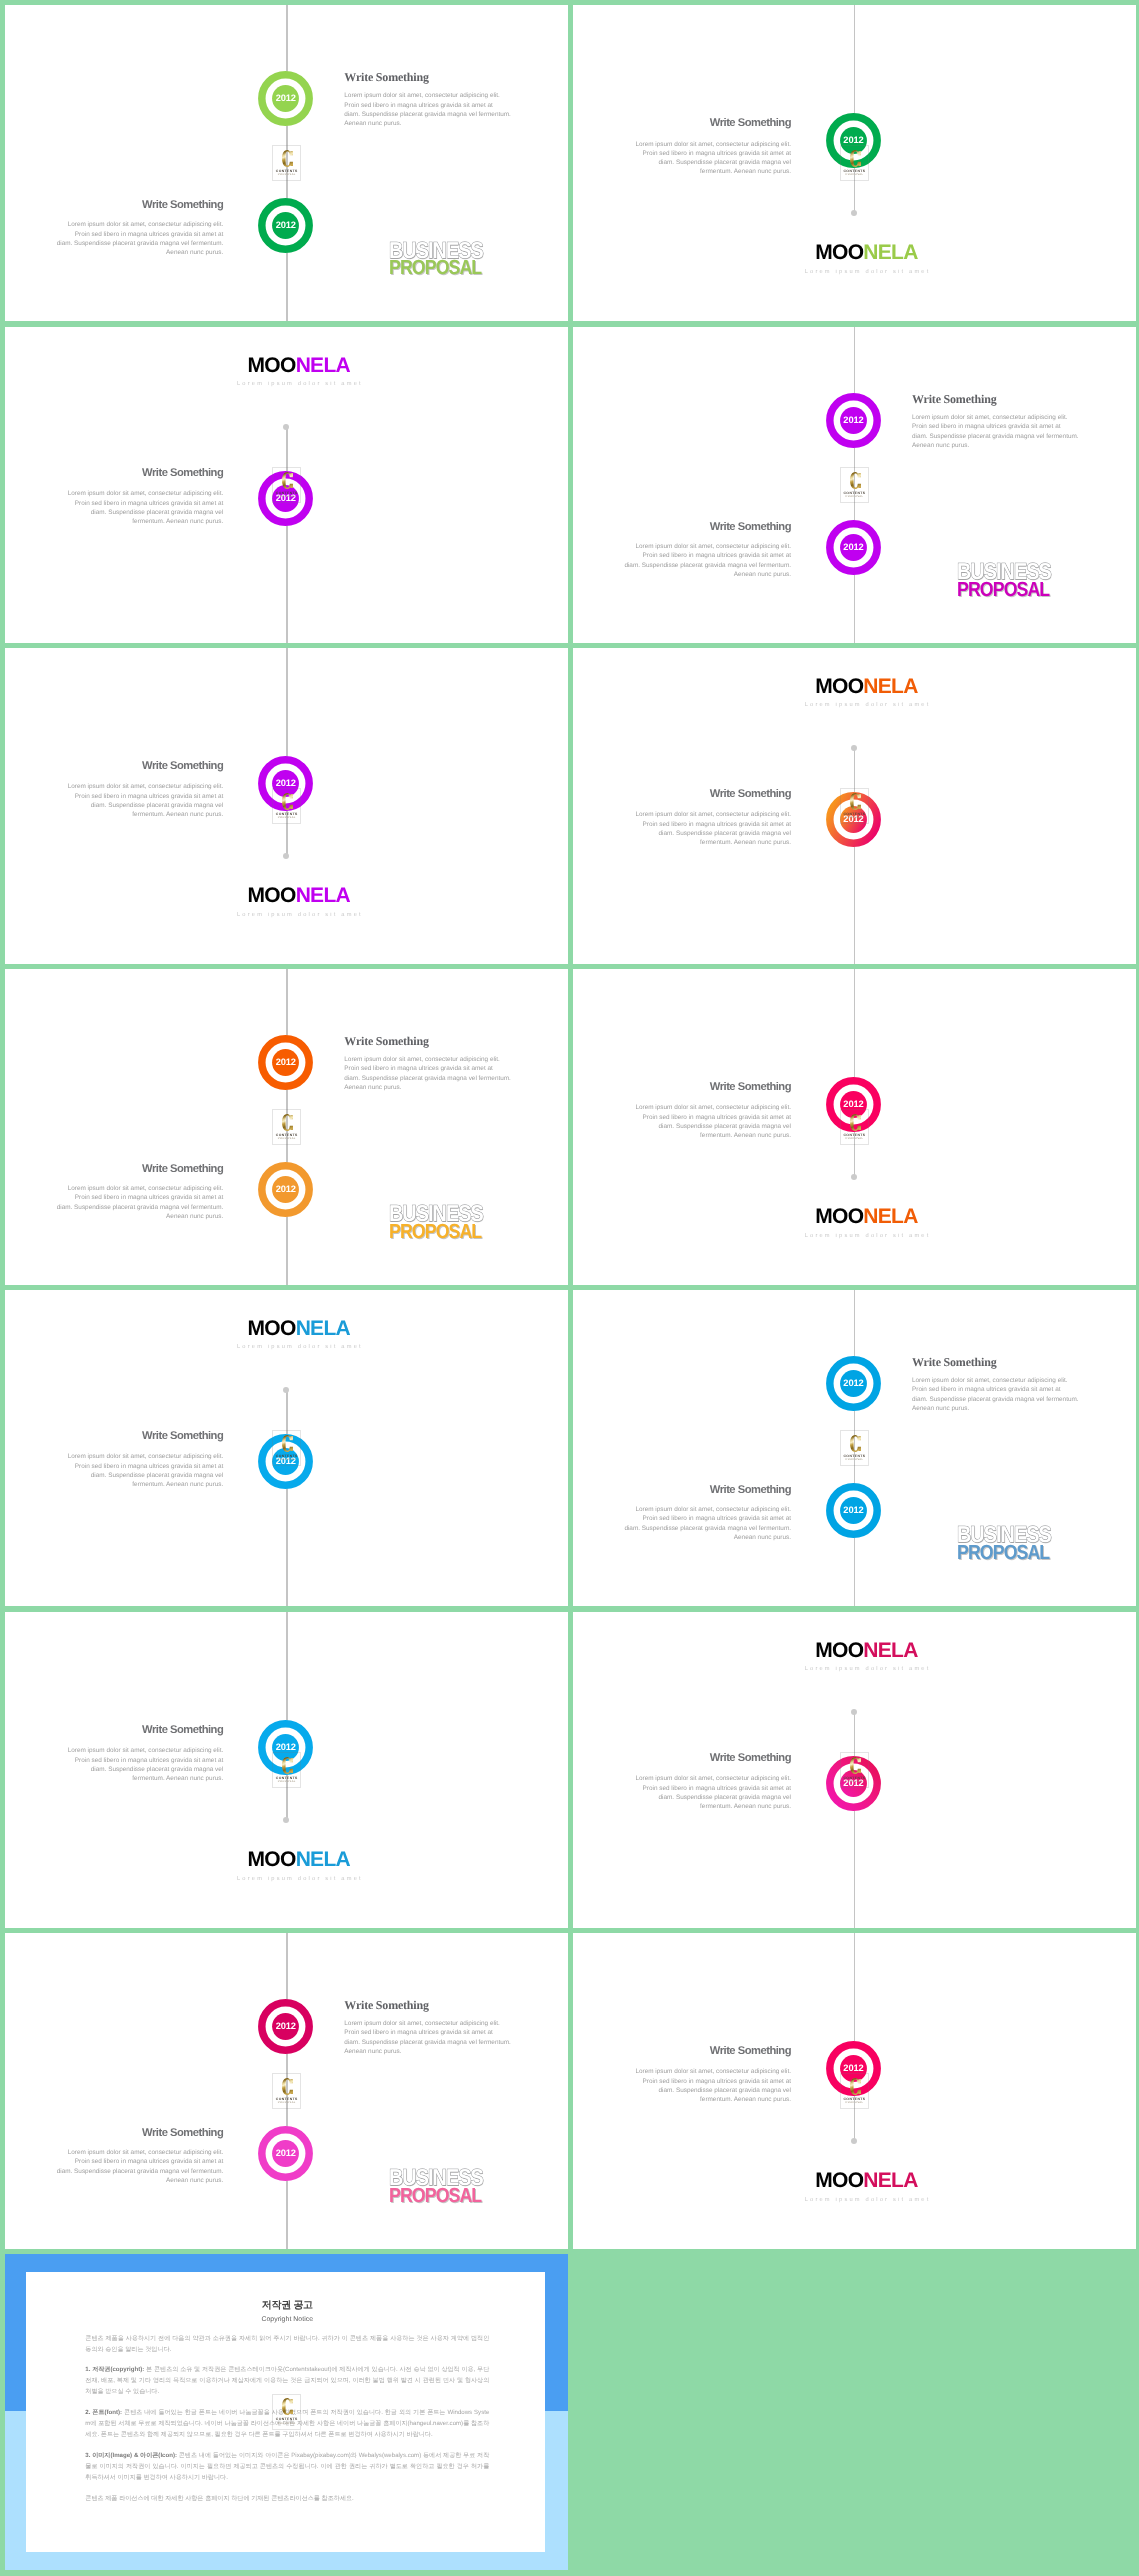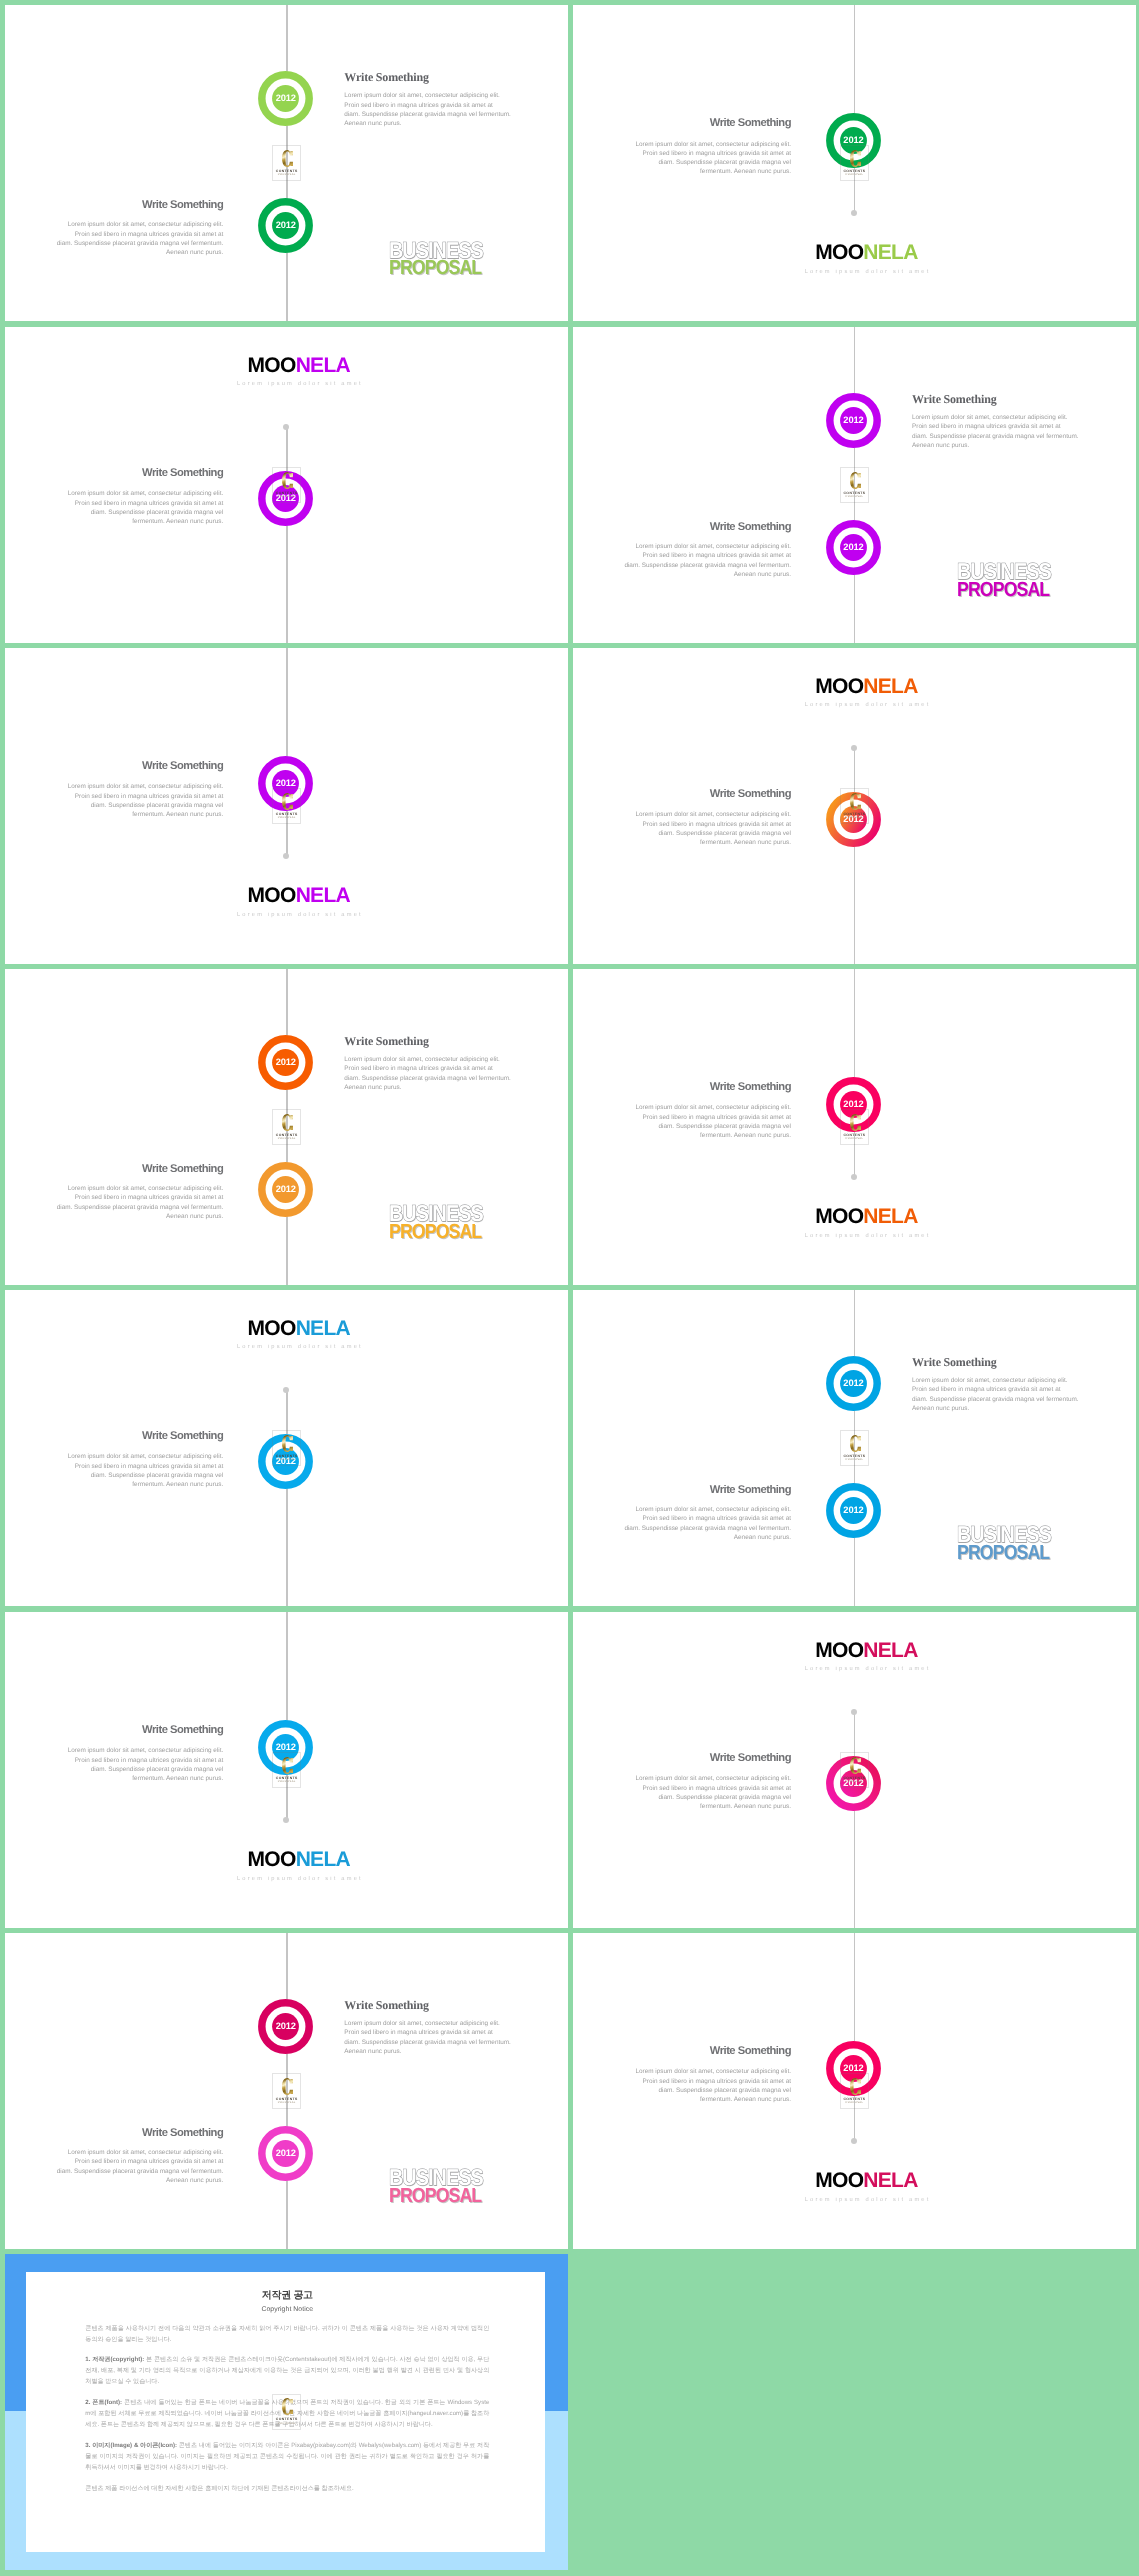--- a/index.html
+++ b/index.html
@@ -59,21 +59,21 @@
           transform:scaleX(0.862);transform-origin:0 0;
           -webkit-text-stroke:0.9px #87898c;paint-order:stroke fill;
           text-shadow:0.7px 1px 0.4px rgba(140,140,140,.55);}
   .bp .b2{left:0px;top:20px;font-size:20.5px;letter-spacing:-1px;
           transform:scaleX(0.862);transform-origin:0 0;
           text-shadow:1.2px 1.4px 0.4px rgba(140,140,140,.5);}
 
   
   .cp-outer{position:absolute;inset:0;background:linear-gradient(180deg,#4a9ef2 0%,#4a9ef2 49.8%,#ade0fe 49.8%,#ade0fe 100%);}
   .cp-paper{position:absolute;left:21px;top:17.6px;width:519px;height:280px;background:#fff;}
-  .cp-inner{position:absolute;left:59px;right:56px;top:19px;}
+  .cp-inner{position:absolute;left:59px;right:56px;top:29px;}
   .cp-t1{text-align:center;font-size:10px;font-weight:bold;color:#434343;letter-spacing:-0.3px;line-height:10.7px;}
   .cp-t2{text-align:center;font-size:6.8px;color:#5a5a5a;margin-top:4.5px;letter-spacing:0.1px;line-height:7.1px;}
   .cp-p{font-size:6.1px;line-height:11px;color:#a5a5a5;margin-top:9.8px;text-align:justify;
         word-break:break-all;}
   .cp-p b{color:#7a7a7a;font-weight:bold;}
 
 </style>
 </head>
 <body>
 

